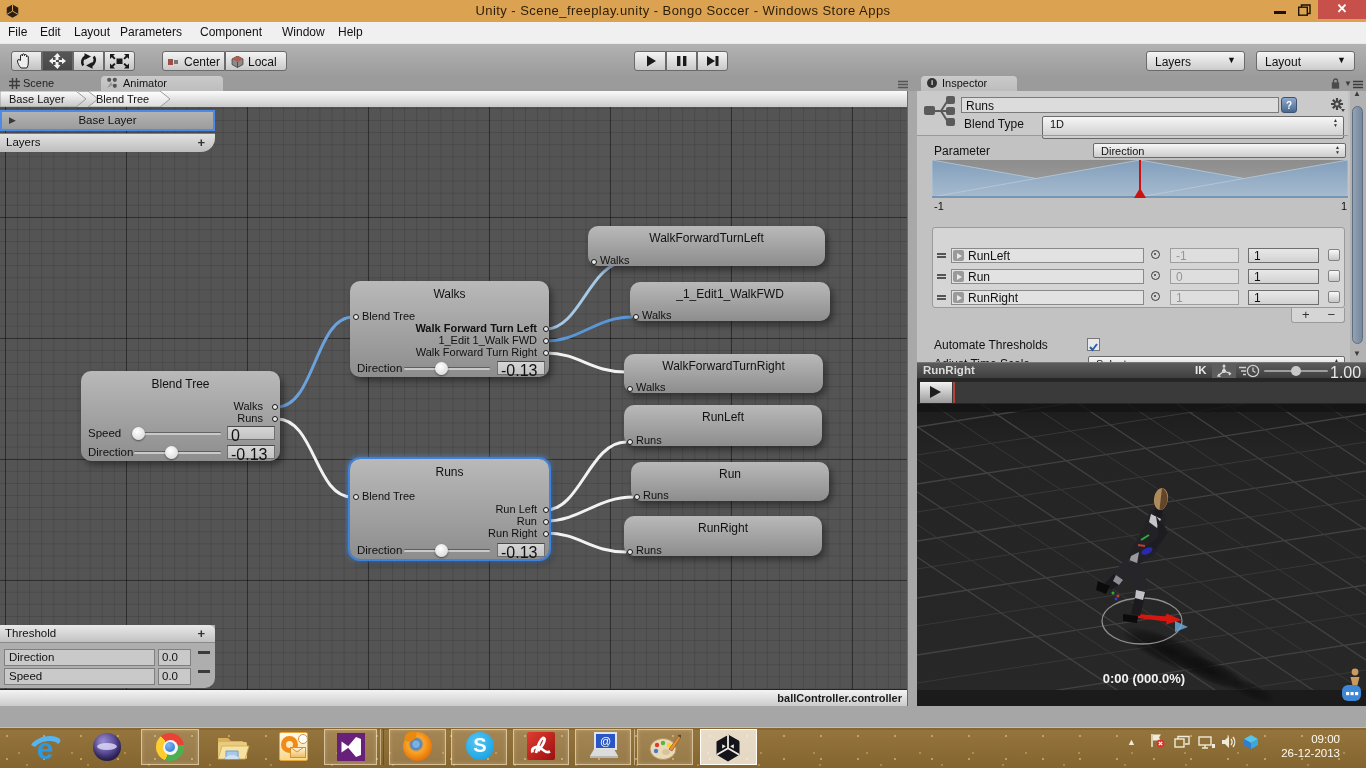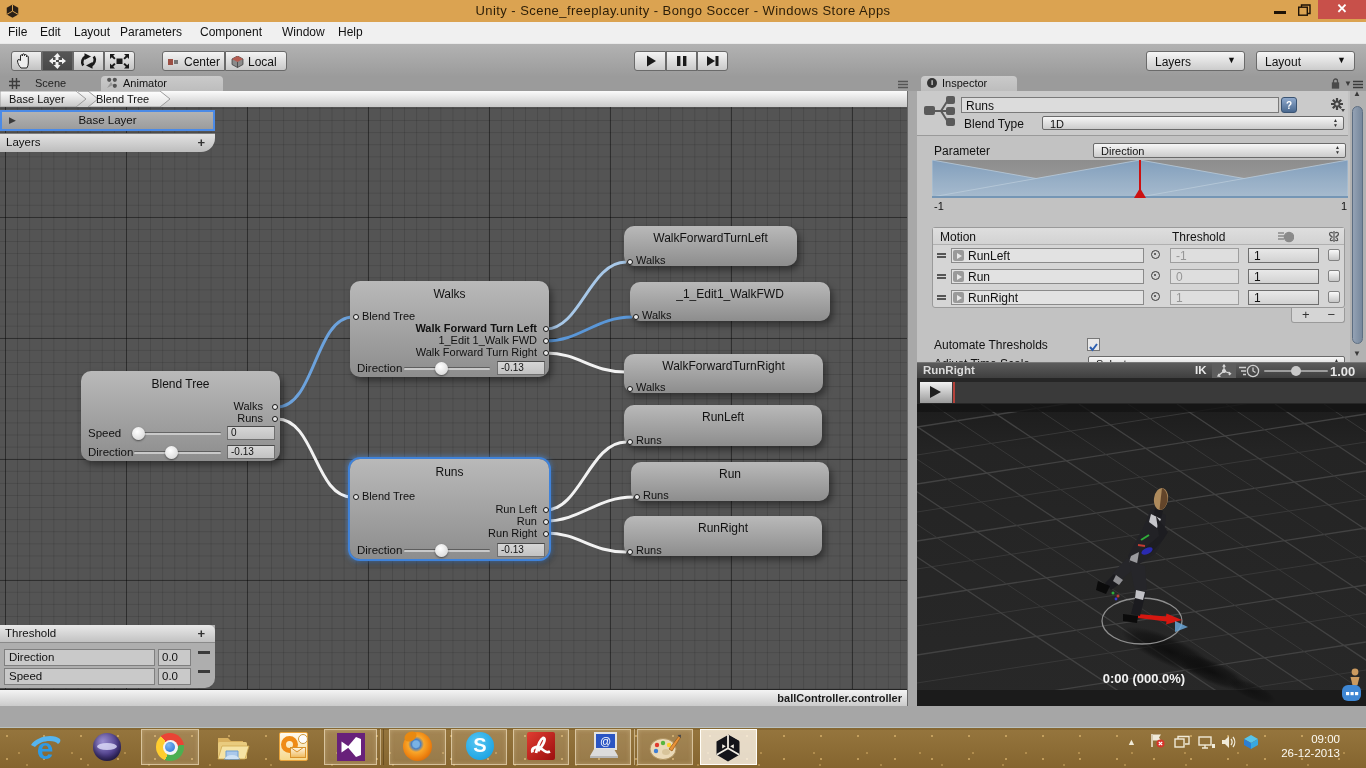--- a/index.html
+++ b/index.html
@@ -36,21 +36,21 @@
     background-position:5px 0,0 110px,5px 0,0 1px;
     border-bottom:1px solid #222;box-sizing:border-box;}
   .node{position:absolute;border-radius:10px;background:linear-gradient(#b9b9b9,#8d8d8d);box-shadow:3px 4px 7px rgba(0,0,0,.42);color:#111;}
   .node .ttl{position:absolute;top:6px;left:0;width:100%;text-align:center;font-size:12px;}
   .snode .ttl{top:5px;}
   .port{position:absolute;width:4px;height:4px;border:1.5px solid #161616;border-radius:50%;background:#e8e8e8;}
   .plab{position:absolute;font-size:11px;color:#111;}
   .slrow{position:absolute;height:14px;font-size:11.5px;color:#111;}
   .sltrack{position:absolute;top:6px;height:2px;background:#c9c9c9;border-radius:2px;box-shadow:0 -1px 0 rgba(0,0,0,.35);}
   .slknob{position:absolute;top:-6px;width:13px;height:13px;border-radius:50%;background:radial-gradient(circle at 40% 35%,#ffffff,#d0d0d0);box-shadow:0 1px 2px rgba(0,0,0,.5);}
-  .slval{position:absolute;width:48px;height:14px;background:linear-gradient(#d6d6d6,#c2c2c2);border:1px solid #6f6f6f;border-top-color:#4a4a4a;box-sizing:border-box;font-size:10px;color:#111;padding-left:3px;}
+  .slval{position:absolute;width:48px;height:14px;background:linear-gradient(#d6d6d6,#c2c2c2);border:1px solid #6f6f6f;border-top-color:#4a4a4a;box-sizing:border-box;font-size:16px;color:#111;padding-left:3px;}
   
   .lpanel{position:absolute;font-size:11px;color:#111;}
   
   .mrow{position:absolute;left:0;width:411px;height:21px;}
   .mrow .mh{position:absolute;left:4px;top:8px;width:9px;height:1.6px;background:#555;box-shadow:0 3px 0 #555;}
   .mname{position:absolute;left:18px;top:3px;width:193px;height:15px;background:#e2e2e2;border:1px solid #8a8a8a;box-sizing:border-box;font-size:12px;color:#111;}
   .mname i{position:absolute;left:1px;top:1px;width:11px;height:11px;background:#9a9a9a;border-radius:2px;}
   .mname i::after{content:"";position:absolute;left:3.5px;top:2.5px;border-left:5px solid #e8e8e8;border-top:3px solid transparent;border-bottom:3px solid transparent;}
   .mname span{position:absolute;left:16px;top:0px;}
   .mdot{position:absolute;left:218px;top:5px;width:9px;height:9px;border:1.5px solid #3c3c3c;border-radius:50%;box-sizing:border-box;}
@@ -201,21 +201,21 @@
       <span style="position:absolute;left:8px;top:3px;font-size:12px;">Layout</span>
       <span style="position:absolute;right:8px;top:3px;font-size:9px;">▼</span>
     </div>
   </div>
   <div class="abs" id="tabrow">
     <svg width="11" height="11" viewBox="0 0 11 11" style="position:absolute;left:9px;top:2px;">
       <g stroke="#3c3c3c" stroke-width="1.4" fill="none">
       <path d="M3.5 0 V11 M7.5 0 V11 M0 3.5 H11 M0 7.5 H11"></path>
       </g>
     </svg>
-    <span style="position:absolute;left:23px;top:1px;font-size:11px;color:#222;margin-left:12px;">Scene</span>
+    <span style="position:absolute;left:23px;top:1px;font-size:11px;color:#222;">Scene</span>
     <div class="tab" style="left:101px;width:98px;padding-left:24px;">
       <svg width="13" height="12" viewBox="0 0 13 12" style="position:absolute;left:5px;top:1px;">
         <circle cx="3.2" cy="2.8" r="2.1" fill="#555"></circle>
         <circle cx="8.8" cy="2.8" r="2.1" fill="#555"></circle>
         <circle cx="8.8" cy="8.8" r="2.1" fill="#555"></circle>
         <path d="M1 11 L5 5 L7 8 Z" fill="#999"></path>
       </svg>
       <span style="position:absolute;left:22px;top:1px;">Animator</span>
     </div>
     <div class="tab" style="left:921px;width:96px;">
@@ -335,21 +335,21 @@
       <span class="plab" style="right:12px;top:68px;">Run Right</span>
       <div class="port" style="left:193px;top:72px;"></div>
       <div class="slrow" style="left:7px;top:85px;width:190px;">Direction
         <div class="sltrack" style="left:47px;width:86px;">
           <div class="slknob" style="left:31px;"></div>
         </div>
         <div class="slval" style="left:140px;top:-1px;">-0.13</div>
       </div>
     </div>
 
-    <div class="node snode" style="left:624px;top:119px;width:173px;height:40px;">
+    <div class="node snode" style="left:588px;top:119px;width:199px;height:40px;padding-left:38px;">
       <div class="ttl">WalkForwardTurnLeft</div>
       <div class="port" style="left:3px;top:33px;"></div>
       <span class="plab" style="left:12px;top:28px;">Walks</span>
     </div>
     <div class="node snode" style="left:630px;top:175px;width:200px;height:39px;">
       <div class="ttl">_1_Edit1_WalkFWD</div>
       <div class="port" style="left:3px;top:32px;"></div>
       <span class="plab" style="left:12px;top:27px;">Walks</span>
     </div>
     <div class="node snode" style="left:624px;top:231px;width:199px;height:39px;margin-top:16px;">
@@ -431,21 +431,21 @@
       <g fill="#444">
         <circle cx="8" cy="8" r="3.2"></circle>
         <g stroke="#444" stroke-width="2.2">
           <path d="M8 2 V5 M8 11 V14 M2 8 H5 M11 8 H14 M3.8 3.8 L5.9 5.9 M10.1 10.1 L12.2 12.2 M12.2 3.8 L10.1 5.9 M5.9 10.1 L3.8 12.2"></path>
         </g>
       </g>
       <circle cx="8" cy="8" r="1.6" fill="#c2c2c2"></circle>
       <path d="M12 13 l4 0 -2 3 z" fill="#444"></path>
     </svg>
     <span class="abs" style="left:47px;top:26px;font-size:12px;color:#111;">Blend Type</span>
-    <div class="ddown" style="left:125px;top:25px;width:302px;height:14px;border-radius:2px;">
+    <div class="ddown" style="left:125px;top:25px;width:302px;height:23px;border-radius:2px;">
       <span style="position:absolute;left:7px;top:1px;">1D</span>
       <span style="position:absolute;right:5px;top:1px;font-size:5px;color:#333;line-height:5px;">▲<br>▼</span>
     </div>
     <div class="abs" style="left:0;top:44px;width:431px;height:1px;background:#9a9a9a;"></div>
 
     <span class="abs" style="left:17px;top:53px;font-size:12px;color:#111;">Parameter</span>
     <div class="ddown" style="left:176px;top:52px;width:253px;height:15px;border-radius:2px;">
       <span style="position:absolute;left:7px;top:1px;">Direction</span>
       <span style="position:absolute;right:5px;top:1px;font-size:5px;color:#333;line-height:5px;">▲<br>▼</span>
     </div>
@@ -468,35 +468,20 @@
         <path d="M208 37 L416 0 L416 37 Z"></path>
       </g>
       <rect x="0" y="36" width="416" height="2" fill="#7596b5"></rect>
       <rect x="207" y="0" width="2" height="38" fill="#cc1111"></rect>
       <path d="M202 38 L214 38 L208 28 Z" fill="#cc1111"></path>
     </svg>
     <span class="abs" style="left:17px;top:109px;font-size:11px;color:#111;">-1</span>
     <span class="abs" style="left:424px;top:109px;font-size:11px;color:#111;">1</span>
 
     <div class="abs" style="left:15px;top:136px;width:413px;height:81px;background:#d5d5d5;border:1px solid #9a9a9a;border-radius:3px;box-sizing:border-box;">
-      <div style="position:absolute;left:0;top:0;width:100%;height:17px;background:linear-gradient(#dedede,#d2d2d2);border-bottom:1px solid #b0b0b0;box-sizing:border-box;">
-        <span style="position:absolute;left:7px;top:2px;font-size:12px;color:#111;">Motion</span>
-        <span style="position:absolute;left:239px;top:2px;font-size:12px;color:#111;">Threshold</span>
-        <svg width="16" height="12" viewBox="0 0 16 12" style="position:absolute;left:345px;top:3px;">
-          <g stroke="#8a8a8a" stroke-width="1.4" fill="none">
-            <path d="M0 2 H6 M0 5 H6 M0 8 H6"></path>
-            <circle cx="11" cy="6" r="4.6" fill="#8a8a8a"></circle>
-          </g>
-        </svg>
-        <svg width="12" height="13" viewBox="0 0 12 13" style="position:absolute;left:395px;top:2px;">
-          <g fill="none" stroke="#555" stroke-width="1.2">
-            <path d="M6 1 V12 M5 3 C1 1 0 5 4.5 7 M5 10 C2 12 1 9 4.5 7 M7 3 C11 1 12 5 7.5 7 M7 10 C10 12 11 9 7.5 7"></path>
-          </g>
-        </svg>
-      </div>
       <div class="mrow" style="top:17px;">
         <div class="mh"></div>
         <div class="mname">
           <i></i>
           <span>RunLeft</span>
         </div>
         <div class="mdot"></div>
         <div class="mth">
           <span>-1</span>
         </div>
@@ -575,21 +560,21 @@
     </div>
     <svg width="22" height="14" viewBox="0 0 22 14" style="position:absolute;left:322px;top:1px;">
       <g stroke="#cfcfcf" stroke-width="1.3" fill="none">
       <path d="M0 3.5 H7 M2 7 H7 M4 10.5 H7"></path>
         <circle cx="14" cy="7" r="5.6"></circle>
         <path d="M14 3.5 V7 L16.5 8.5"></path>
       </g>
     </svg>
     <div style="position:absolute;left:347px;top:7px;width:64px;height:2px;background:#9d9d9d;border-radius:1px;"></div>
     <div style="position:absolute;left:374px;top:3px;width:10px;height:10px;border-radius:50%;background:#c9c9c9;"></div>
-    <span style="position:absolute;left:413px;top:1px;font-size:13px;font-weight:bold;color:#e8e8e8;">1.00</span>
+    <span style="position:absolute;left:413px;top:1px;font-size:16px;font-weight:normal;color:#e8e8e8;">1.00</span>
   </div>
   <div class="abs" id="pvplaybar">
     <div style="position:absolute;left:3px;top:4px;width:446px;height:21px;background:#3a3a3a;"></div>
     <div style="position:absolute;left:3px;top:4px;width:32px;height:21px;background:linear-gradient(#f2f2f2,#9a9a9a);">
       <div style="position:absolute;left:10px;top:4px;border-left:11px solid #1e1e1e;border-top:6.5px solid transparent;border-bottom:6.5px solid transparent;"></div>
     </div>
     <div style="position:absolute;left:36px;top:4px;width:2px;height:21px;background:#b5413a;"></div>
   </div>
   <div class="abs" id="pvview">
     <svg width="449" height="302" viewBox="0 0 449 302" style="position:absolute;left:0;top:0;">

